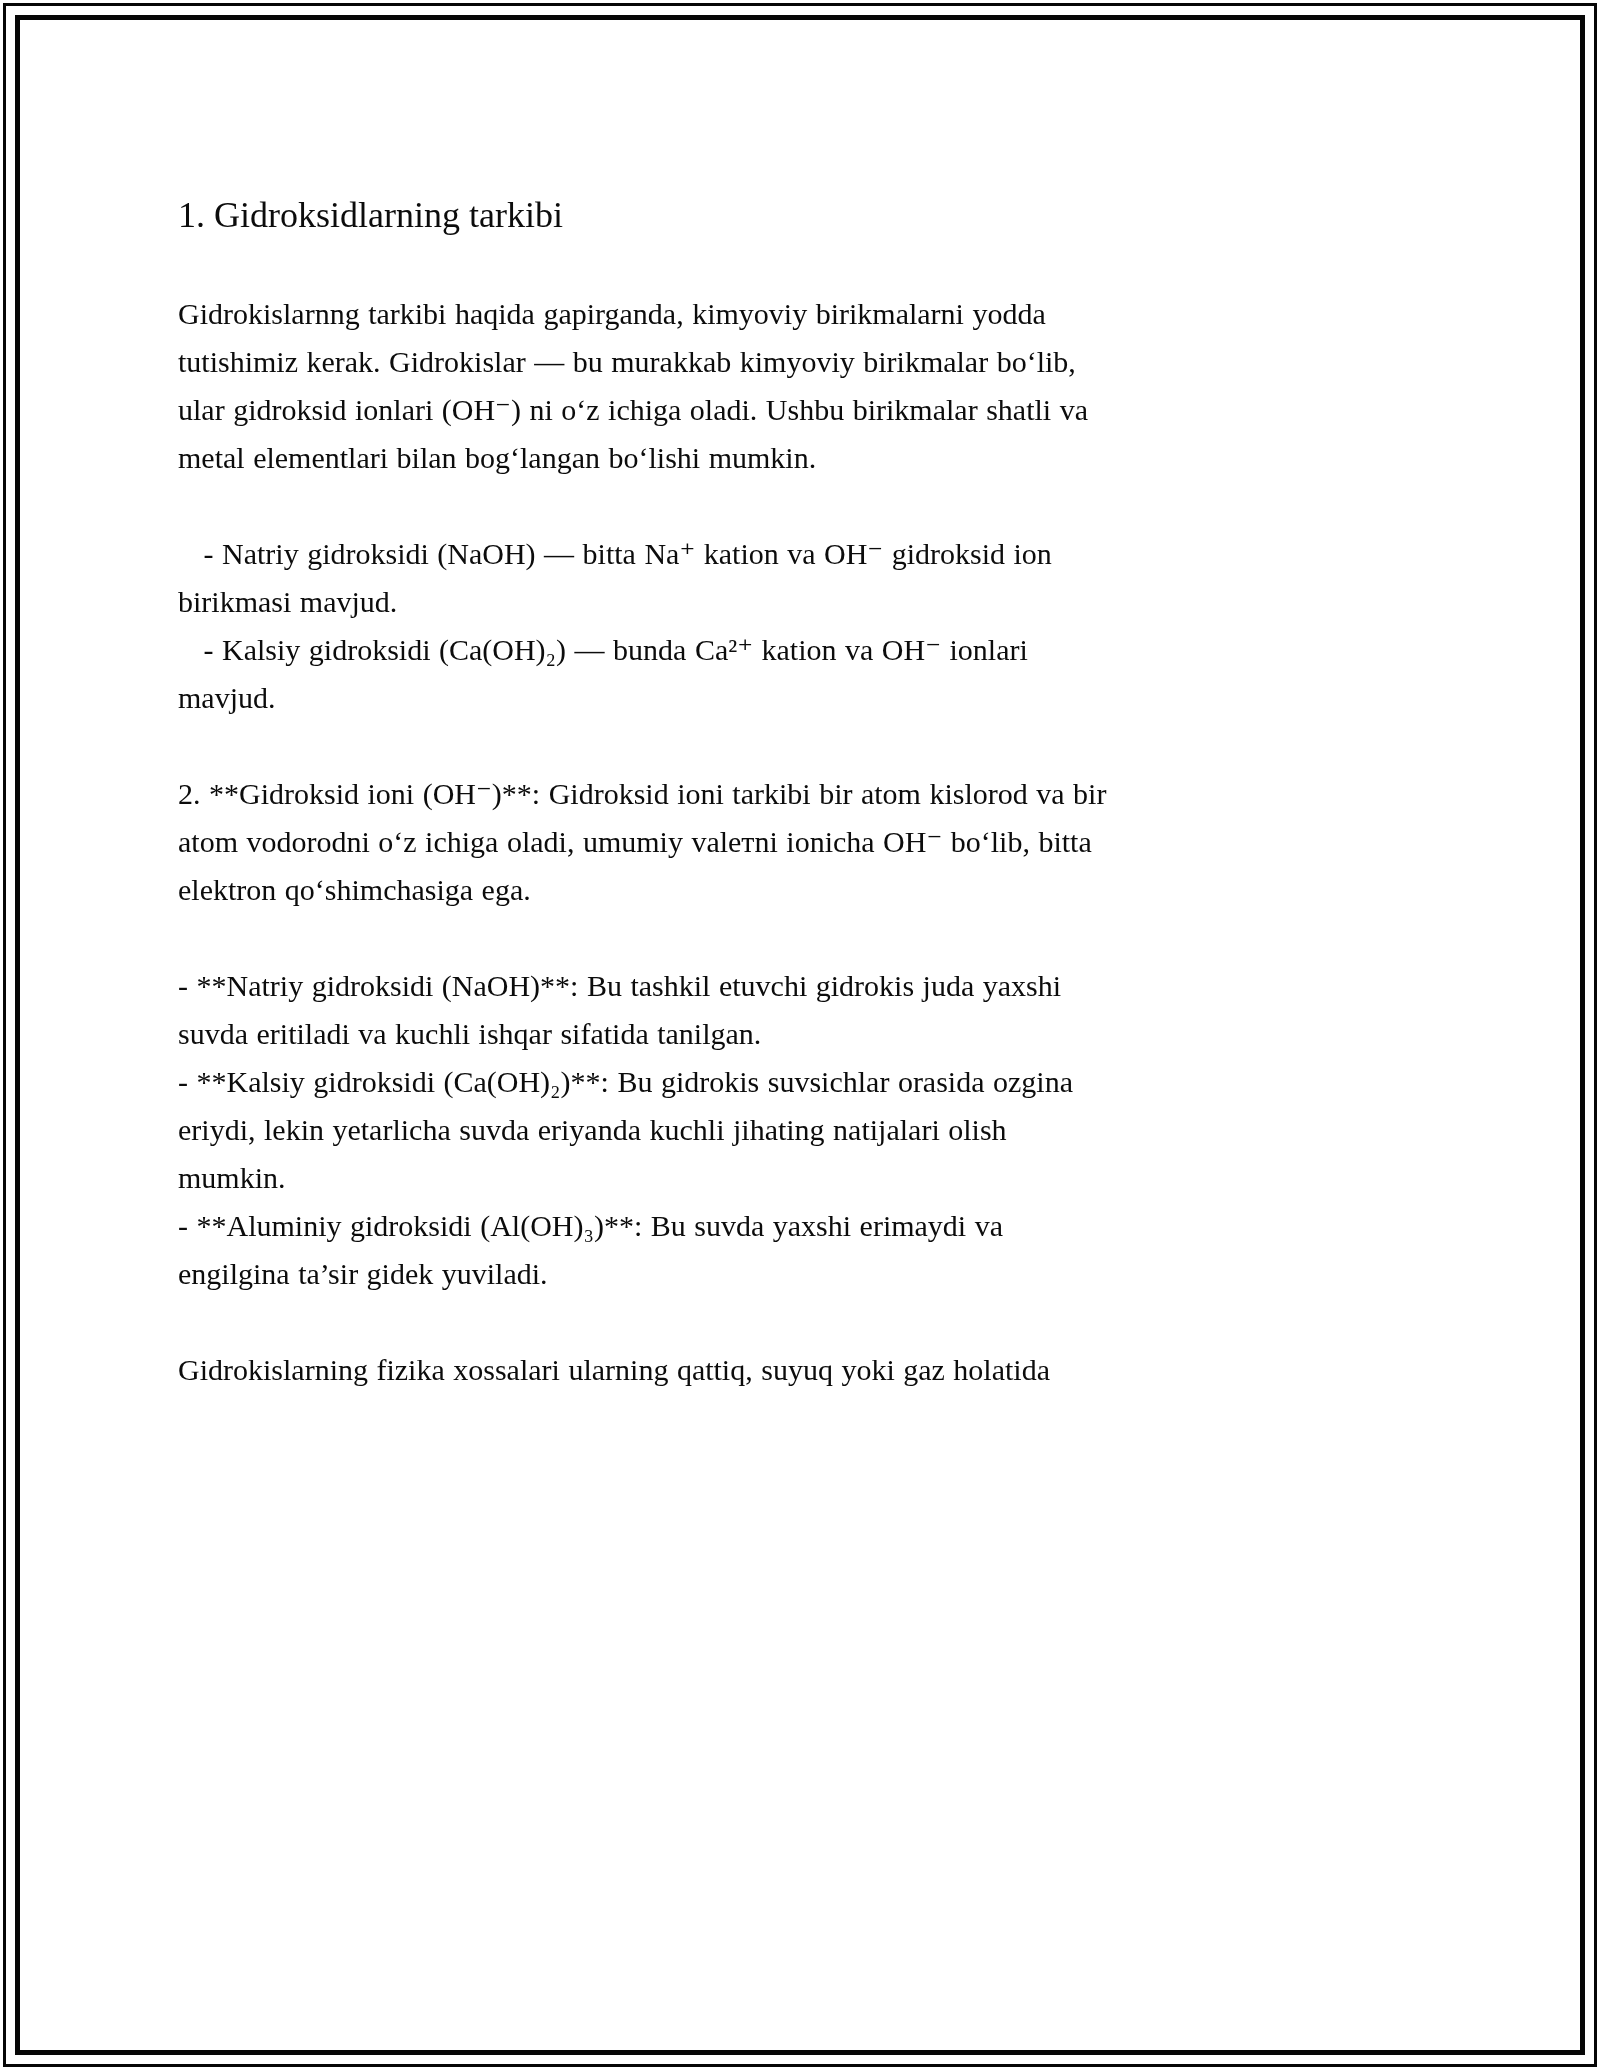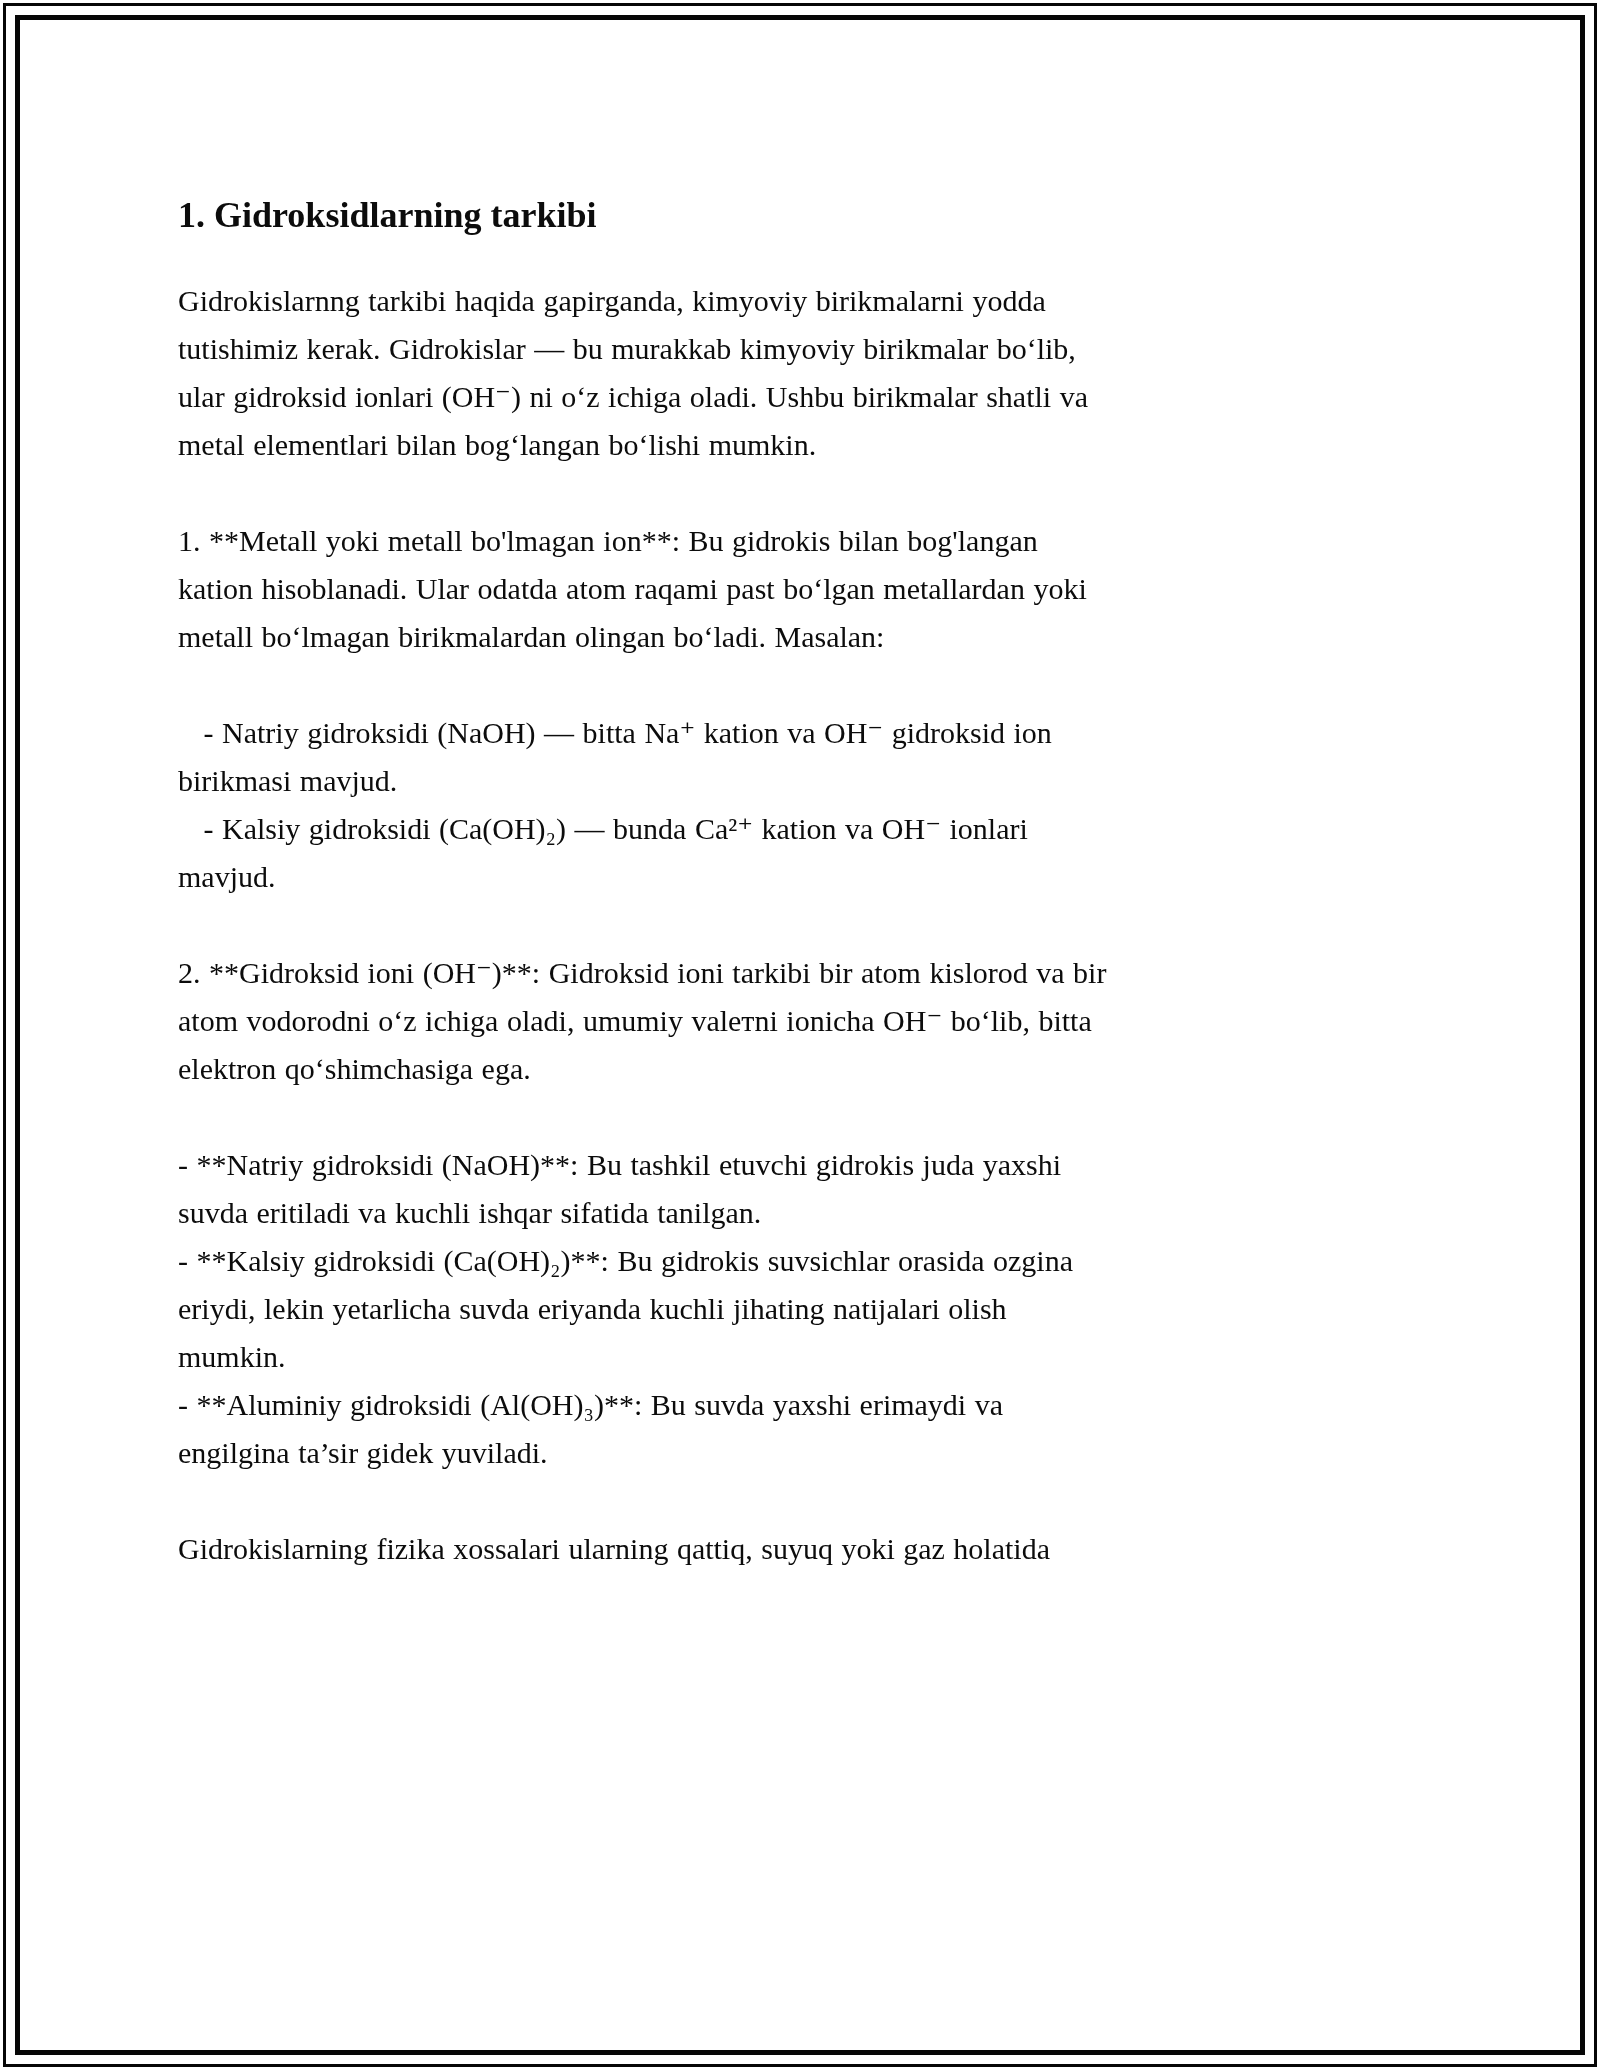--- a/index.html
+++ b/index.html
@@ -30,22 +30,22 @@
   }
   .content {
     position: absolute;
     top: 190px;
     left: 178px;
     width: 1215px;
   }
   .content h1 {
     font-size: 36px;
     line-height: 50px;
-    font-weight: bold;
-    margin: 0 0 37px 0;
+    font-weight: normal;
+    margin: 0 0 50px 0;
     letter-spacing: 0px;
   }
   .content p {
     font-size: 30px;
     line-height: 48px;
     margin: 3px 0 48px 0;
     white-space: pre-wrap;
     word-spacing: 1px;
   }
 </style>
@@ -55,23 +55,20 @@
 <div class="page">
   <div class="frame-outer"></div>
   <div class="frame-inner"></div>
   <div class="content">
     <h1>1. Gidroksidlarning tarkibi</h1>
     <div>
         <p>Gidrokislarnng tarkibi haqida gapirganda, kimyoviy birikmalarni yodda
 tutishimiz kerak. Gidrokislar — bu murakkab kimyoviy birikmalar bo‘lib,
 ular gidroksid ionlari (OH⁻) ni o‘z ichiga oladi. Ushbu birikmalar shatli va
 metal elementlari bilan bog‘langan bo‘lishi mumkin.</p>
-        <p>1. **Metall yoki metall bo'lmagan ion**: Bu gidrokis bilan bog'langan
-kation hisoblanadi. Ular odatda atom raqami past bo‘lgan metallardan yoki
-metall bo‘lmagan birikmalardan olingan bo‘ladi. Masalan:</p>
         <p>   - Natriy gidroksidi (NaOH) — bitta Na⁺ kation va OH⁻ gidroksid ion
 birikmasi mavjud.
    - Kalsiy gidroksidi (Ca(OH)₂) — bunda Ca²⁺ kation va OH⁻ ionlari
 mavjud.</p>
         <p>2. **Gidroksid ioni (OH⁻)**: Gidroksid ioni tarkibi bir atom kislorod va bir
 atom vodorodni o‘z ichiga oladi, umumiy valeтni ionicha OH⁻ bo‘lib, bitta
 elektron qo‘shimchasiga ega.</p>
         <p>- **Natriy gidroksidi (NaOH)**: Bu tashkil etuvchi gidrokis juda yaxshi
 suvda eritiladi va kuchli ishqar sifatida tanilgan.
 - **Kalsiy gidroksidi (Ca(OH)₂)**: Bu gidrokis suvsichlar orasida ozgina

